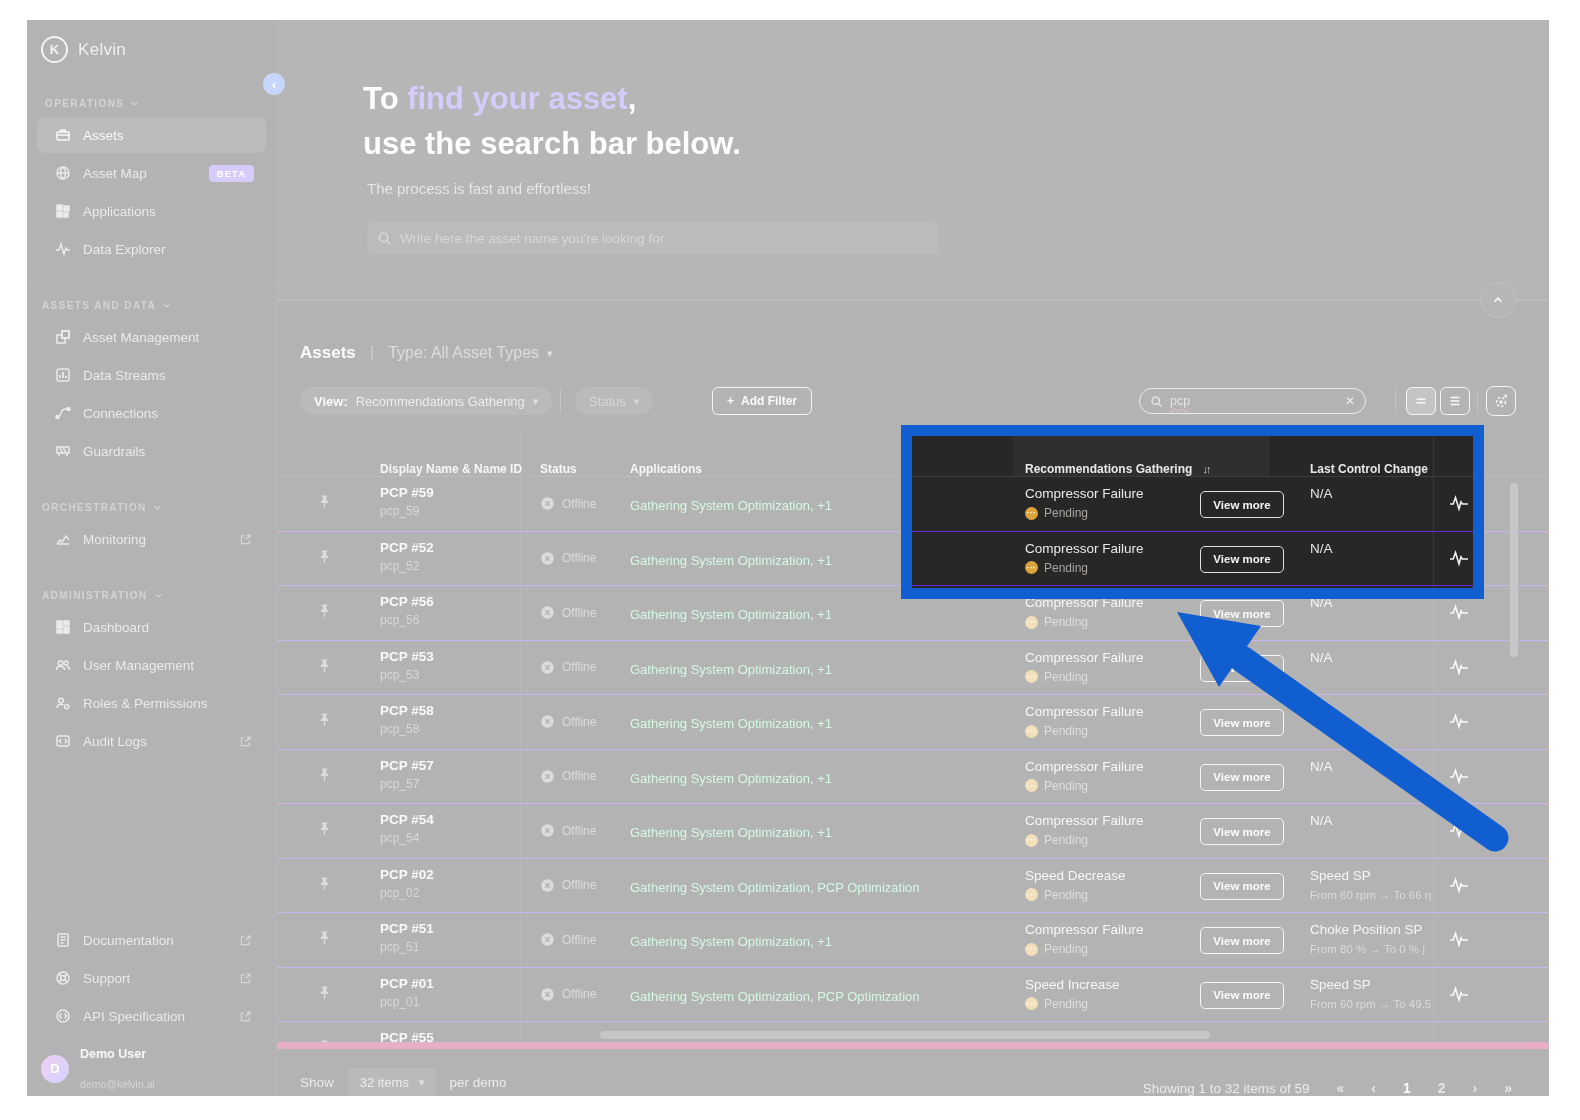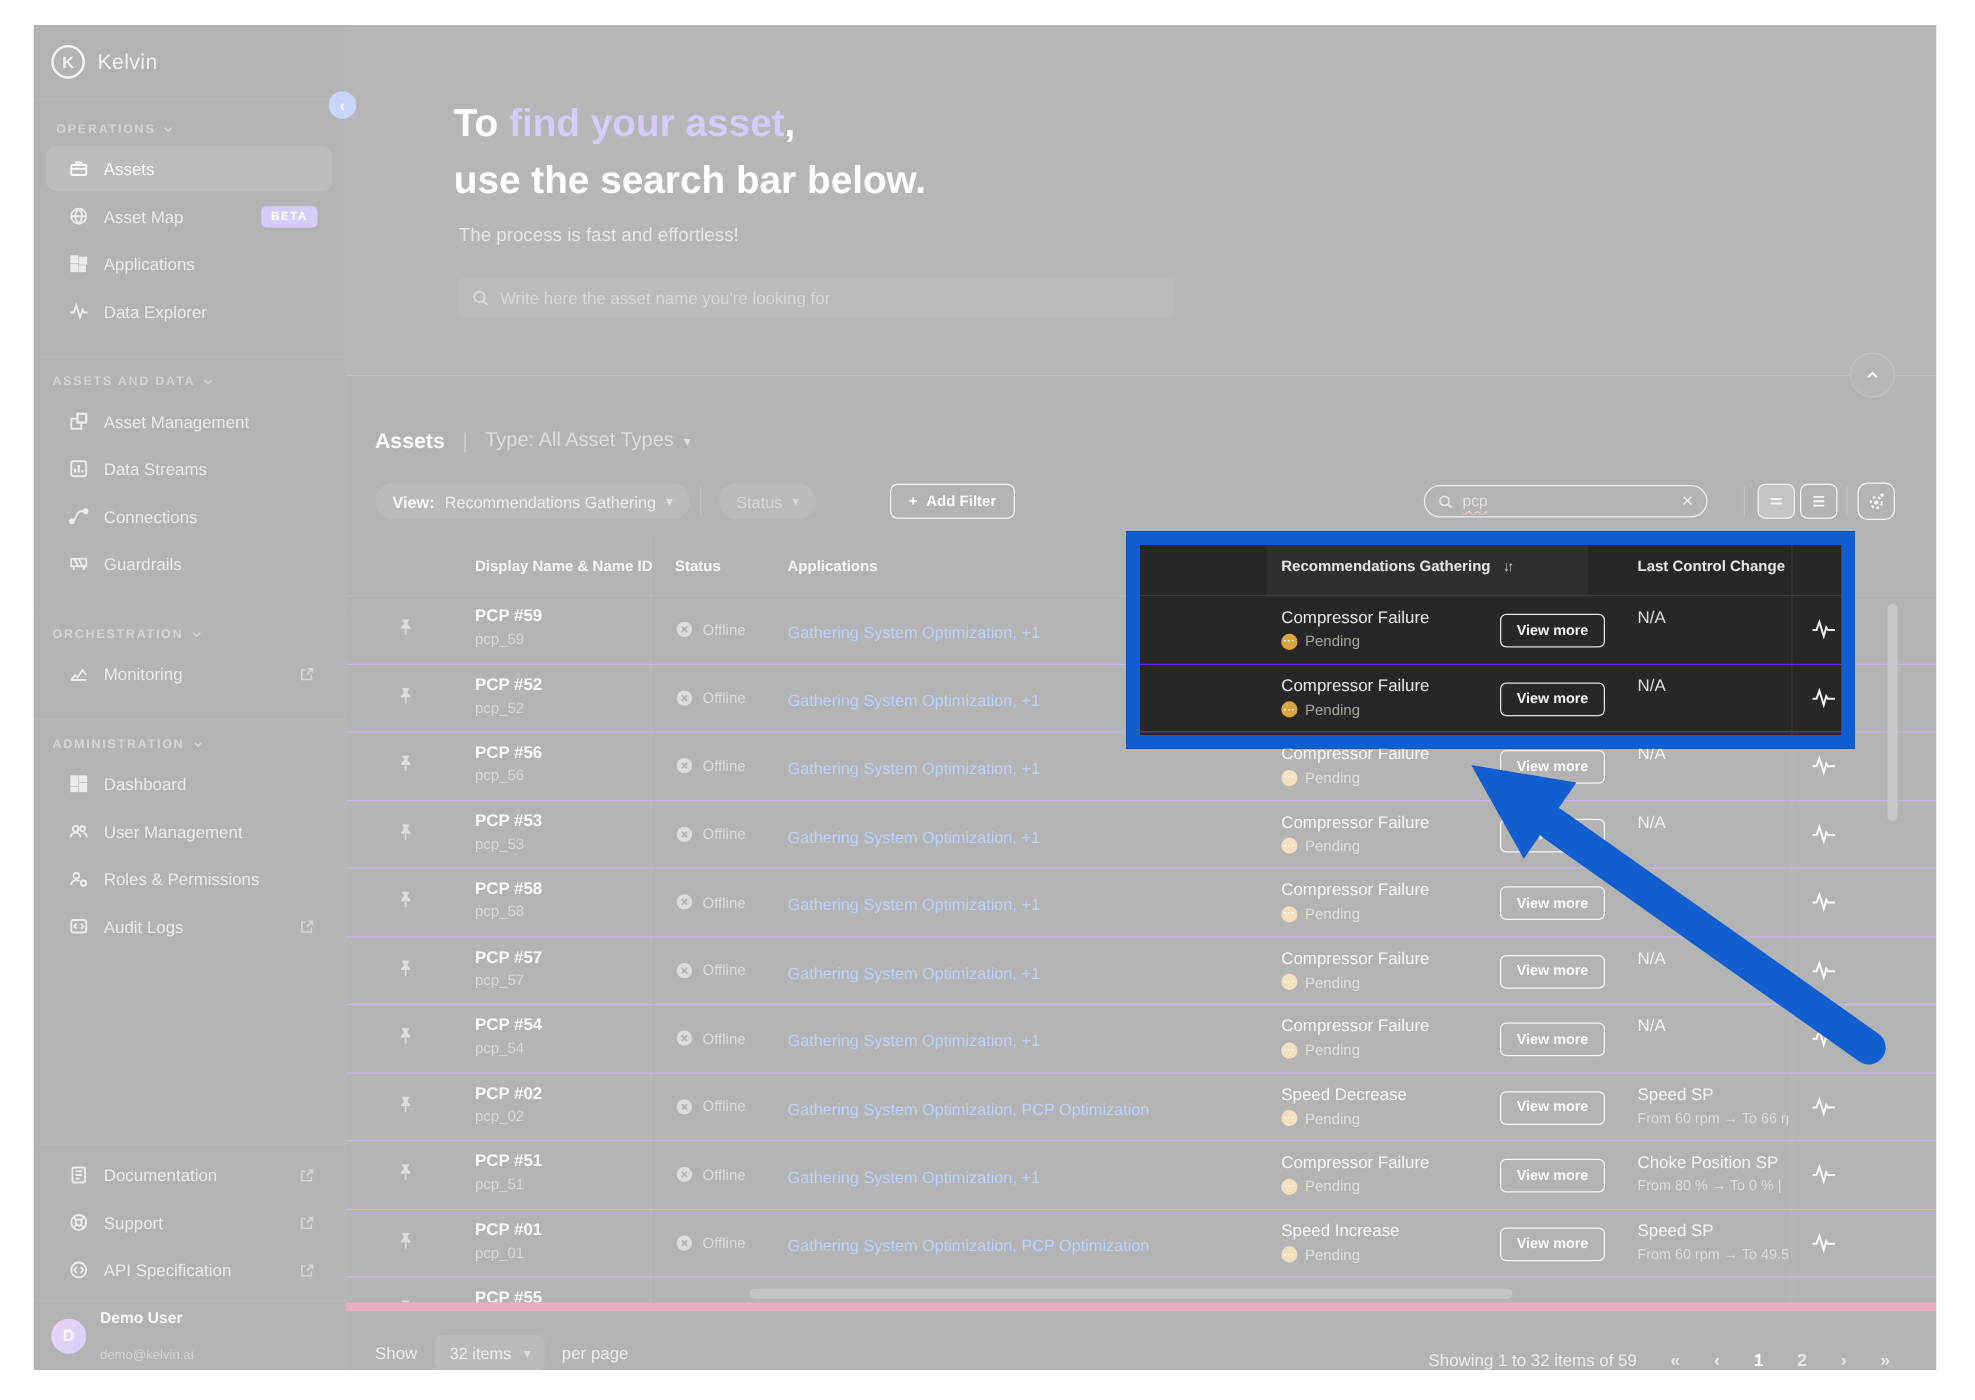--- a/index.html
+++ b/index.html
@@ -73,34 +73,34 @@
   .pill-text { font-size:12.5px; color:#b9b0b0; text-decoration:underline wavy #d95c5c 1px; text-underline-offset:3px; }
   .pill-x { margin-left:auto; font-size:12px; color:#cfcfcf; }
   .vtoggle { position:absolute; top:0; width:30px; height:28px; border:1.5px solid #dedede; border-radius:6px;
     display:flex; align-items:center; justify-content:center; color:#e6e6e6; background:transparent; }
   .vtoggle.sel { background:rgba(255,255,255,.22); }
   .btn-gear { position:absolute; left:1209px; top:-1px; width:30px; height:30px; border:1.5px solid #dedede;
     border-radius:8px; display:flex; align-items:center; justify-content:center; color:#e8e8e8; background:transparent; }
 
   .thead { position:absolute; left:0; right:0; top:129px; height:47px; border-bottom:1px solid #3d3d3d;
     font-size:12px; font-weight:bold; color:#e8e8e8; }
-  .thead .cell { position:absolute; top:16px; white-space:nowrap; }
+  .thead .cell { position:absolute; top:32px; white-space:nowrap; }
   .h-rec-block { position:absolute; left:736px; width:257px; top:0; bottom:0; background:#2f2f2f; }
   .sorticons { font-size:11px; color:#d0d0d0; margin-left:10px; letter-spacing:-2px; }
   .colline { position:absolute; top:0; bottom:0; width:1px; background:#383838; }
 
   .rows { position:absolute; left:0; right:0; top:176px; height:565px; overflow:hidden; }
   .trow { position:relative; height:54.5px; border-bottom:1px solid #6d28d9; }
   .c-pin { position:absolute; left:40px; top:17px; color:#9a9a9a; }
   .c-name { position:absolute; left:103px; top:8px; }
   .c-name .nm { color:#f0f0f0; font-size:13.5px; font-weight:bold; }
   .c-name .id { color:#8f8f8f; font-size:12px; margin-top:4px; }
   .c-status { position:absolute; left:263px; top:19px; display:flex; align-items:center; gap:7px;
     color:#9c9c9c; font-size:12px; }
-  .c-apps { position:absolute; left:353px; top:21px; color:#3b82f6; font-size:13px; white-space:nowrap;text-align:right; }
+  .c-apps { position:absolute; left:353px; top:21px; color:#86efac; font-size:13px; white-space:nowrap;text-align:right; }
   .c-rec { position:absolute; left:748px; top:9px; }
   .c-rec .rt { color:#eaeaea; font-size:13.5px; }
   .prow { display:flex; align-items:center; gap:6px; margin-top:5px; }
   .pdot { width:13px; height:13px; border-radius:50%; background:#dca43c; color:#fff; font-size:8px; font-weight:bold;
     display:flex; align-items:center; justify-content:center; letter-spacing:.5px; line-height:1; }
   .ptxt { color:#a8a49b; font-size:12px; }
   .btn-viewmore { position:absolute; left:923px; top:14px; width:84px; height:27px; border:1.5px solid #e2e2e2;
     border-radius:5px; background:transparent; color:#f5f5f5; font-size:11.5px; font-weight:bold; }
   .c-last { position:absolute; left:1033px; top:9px; width:121px; overflow:hidden; }
   .c-last .lt { color:#e3e3e3; font-size:13.5px; white-space:nowrap; }
@@ -892,21 +892,21 @@
       <div class="hscroll"></div>
       <div class="vscroll"></div>
 
       <div class="tfoot">
         <div class="left">
           <span>Show</span>
           <span class="show-chip">
             <span>32 items</span>
               <span class="caret">▾</span>
           </span>
-          <span>per page</span>
+          <span>per demo</span>
         </div>
         <div class="pager">
           <span class="showing">Showing 1 to 32 items of 59</span>
           <span class="pg">«</span>
           <span class="pg">‹</span>
           <span id="pager-pages" style="display:flex;gap:27px;">
               <span class="pg active">1</span>
               <span class="pg">2</span>
             </span>
           <span class="pg">›</span>

